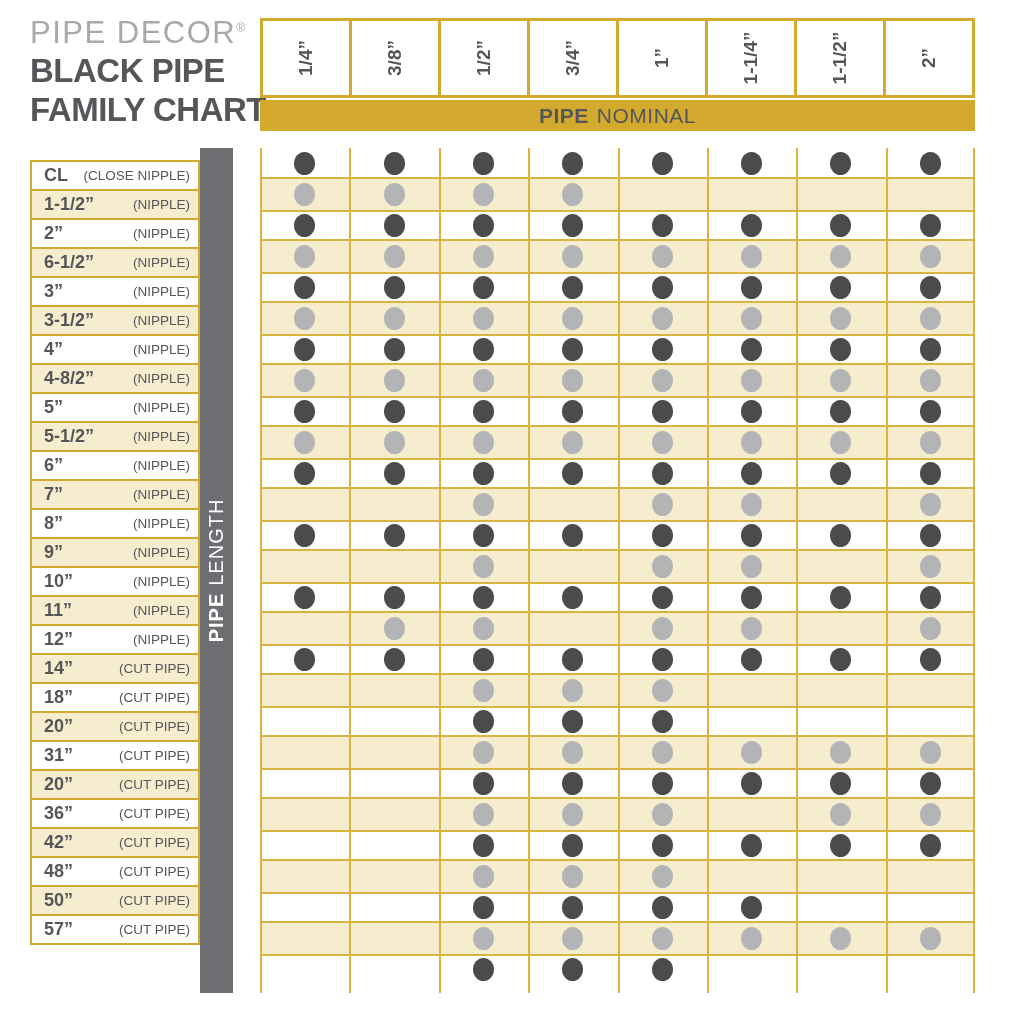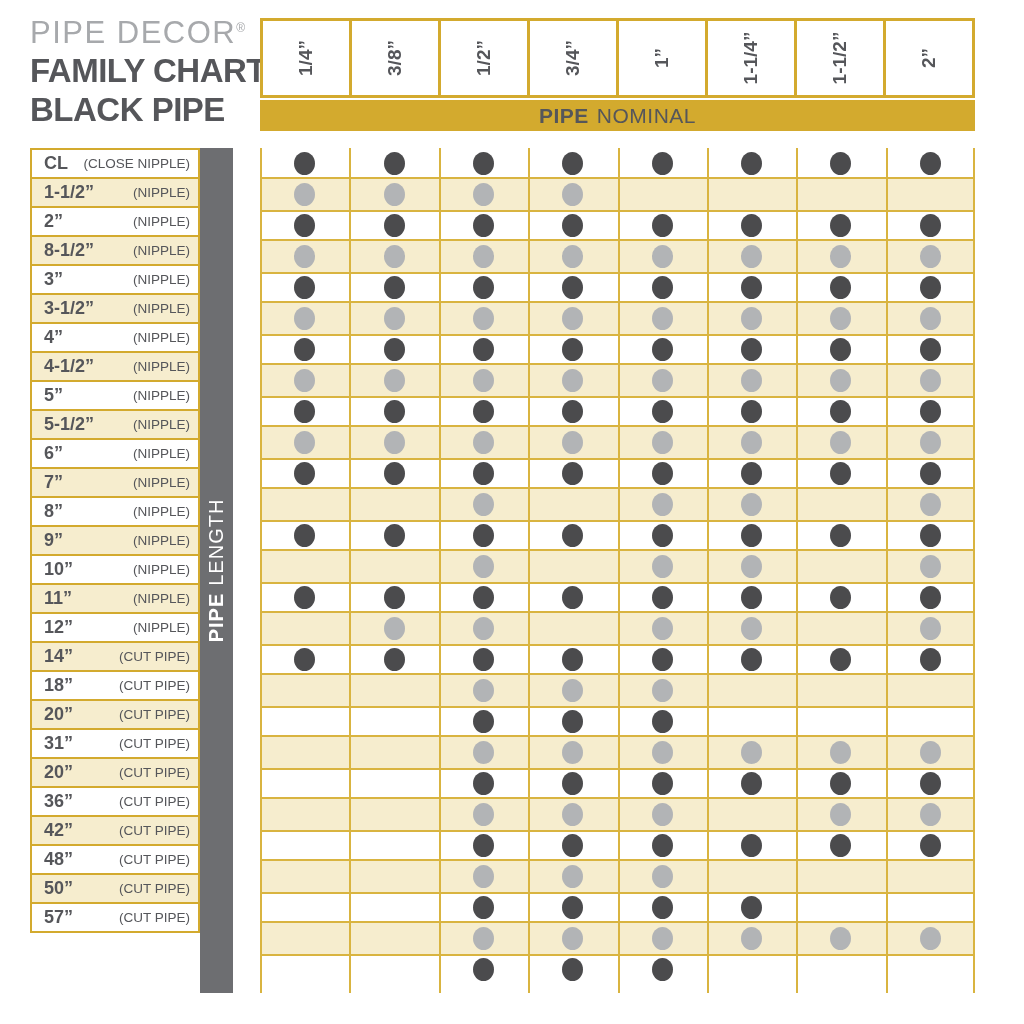--- a/index.html
+++ b/index.html
@@ -12,21 +12,21 @@
   .title-line { font-size:33px; font-weight:bold; color:var(--text-dark); letter-spacing:-0.5px; line-height:39px; }
 
   .col-headers { position:absolute; left:260px; top:18px; width:715px; height:80px; display:flex; }
   .hcell { flex:1; background:#fff; border:3px solid var(--gold); margin-left:-3px; display:flex; align-items:center; justify-content:center; }
   .hcell:first-child { margin-left:0; }
   .vtext { transform:rotate(-90deg); white-space:nowrap; font-weight:bold; font-size:19px; color:var(--text-dark); }
 
   .nominal-band { position:absolute; left:260px; top:100px; width:715px; height:31px; background:var(--gold); display:flex; align-items:center; justify-content:center; font-size:21px; color:var(--text-dark); letter-spacing:0.5px; }
   .nominal-band .b { font-weight:bold; margin-right:8px; }
 
-  .row-labels { position:absolute; left:30px; top:148px; width:170px; }
+  .row-labels { position:absolute; left:30px; top:160px; width:170px; }
   .rlabel { width:170px; height:31px; margin-top:-2px; border:2px solid var(--gold); background:#fff; position:relative; display:flex; align-items:center; }
   .rlabel:first-child { margin-top:0; }
   .rlabel.cream { background:var(--cream); }
   .rlabel .size { font-weight:bold; font-size:18px; color:var(--text-dark); margin-left:12px; white-space:nowrap; }
   .rlabel .type { position:absolute; right:8px; font-size:13.5px; color:var(--text-dark); white-space:nowrap; }
 
   .length-bar { position:absolute; left:200px; top:148px; width:33px; height:845px; background:var(--bar-gray); display:flex; align-items:center; justify-content:center; }
   .length-text { transform:rotate(-90deg); white-space:nowrap; color:#ffffff; font-size:20px; letter-spacing:1px; }
   .length-text .b { font-weight:bold; margin-right:7px; }
 
@@ -38,22 +38,22 @@
   .dot.dark { background:var(--dark-dot); }
   .dot.gray { background:var(--gray-dot); }
 </style>
 </head>
 <body>
 
 <div class="canvas">
 
   <div class="logo">
     <div class="brand"><span>PIPE DECOR</span><span class="reg">®</span></div>
+    <div class="title-line">BLACK PIPE</div>
     <div class="title-line">FAMILY CHART</div>
-    <div class="title-line">BLACK PIPE</div>
   </div>
 
   <div class="col-headers" id="colHeaders">
       <div class="hcell">
         <span class="vtext">1/4”</span>
       </div>
       <div class="hcell">
         <span class="vtext">3/8”</span>
       </div>
       <div class="hcell">
@@ -88,37 +88,37 @@
       </div>
       <div class="rlabel cream">
         <span class="size">1-1/2”</span>
         <span class="type">(NIPPLE)</span>
       </div>
       <div class="rlabel">
         <span class="size">2”</span>
         <span class="type">(NIPPLE)</span>
       </div>
       <div class="rlabel cream">
-        <span class="size">8-1/2”</span>
+        <span class="size">6-1/2”</span>
         <span class="type">(NIPPLE)</span>
       </div>
       <div class="rlabel">
         <span class="size">3”</span>
         <span class="type">(NIPPLE)</span>
       </div>
       <div class="rlabel cream">
         <span class="size">3-1/2”</span>
         <span class="type">(NIPPLE)</span>
       </div>
       <div class="rlabel">
         <span class="size">4”</span>
         <span class="type">(NIPPLE)</span>
       </div>
       <div class="rlabel cream">
-        <span class="size">4-1/2”</span>
+        <span class="size">4-8/2”</span>
         <span class="type">(NIPPLE)</span>
       </div>
       <div class="rlabel">
         <span class="size">5”</span>
         <span class="type">(NIPPLE)</span>
       </div>
       <div class="rlabel cream">
         <span class="size">5-1/2”</span>
         <span class="type">(NIPPLE)</span>
       </div>

